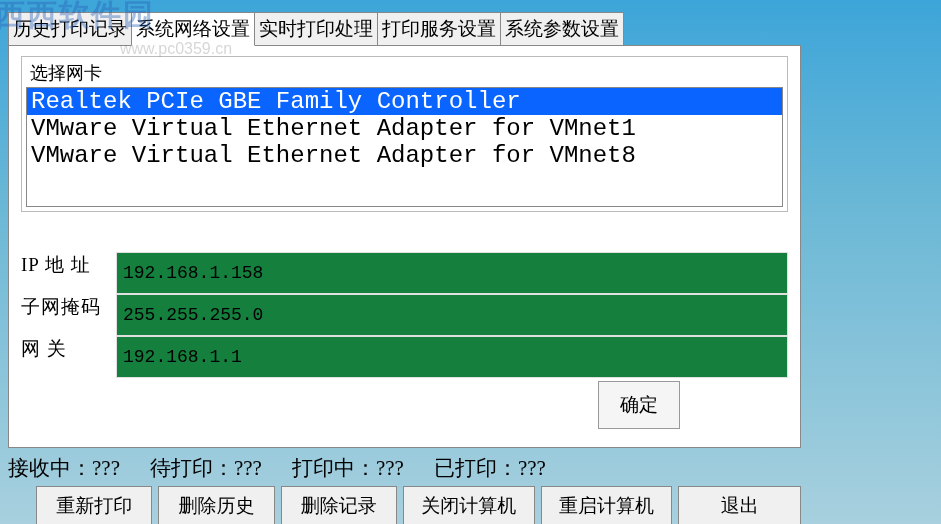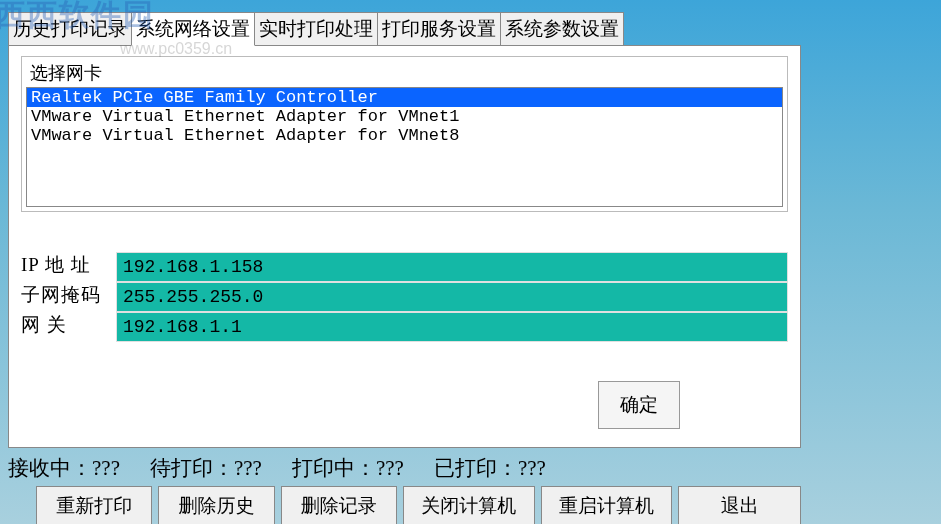--- a/index.html
+++ b/index.html
@@ -72,21 +72,21 @@
     font-size: 18px;
     margin-bottom: 2px;
     margin-left: 4px;
   }
   .listbox {
     border: 1px solid #888;
     background: #fff;
     height: 120px;
     overflow: auto;
     font-family: "Courier New", monospace;
-    font-size: 17px;
+    font-size: 24px;
   }
   .list-item {
     padding: 0px 4px;
     white-space: nowrap;
     cursor: pointer;
   }
   .list-item.selected {
     background: #0a64ff;
     color: #fff;
   }
@@ -97,22 +97,22 @@
     display: flex;
   }
   .form-label {
     width: 95px;
     font-size: 19px;
     letter-spacing: 1px;
   }
   .form-input {
     flex: 1;
     border: 1px solid #e0e0e0;
-    background: #14b8a6;
-    padding: 4px 6px;
+    background: #15803d;
+    padding: 10px 6px;
     font-size: 18px;
     font-family: "Courier New", monospace;
   }
   .confirm-wrap {
     position: absolute;
     right: 120px;
     bottom: 18px;
   }
   .confirm-btn {
     padding: 10px 21px;

